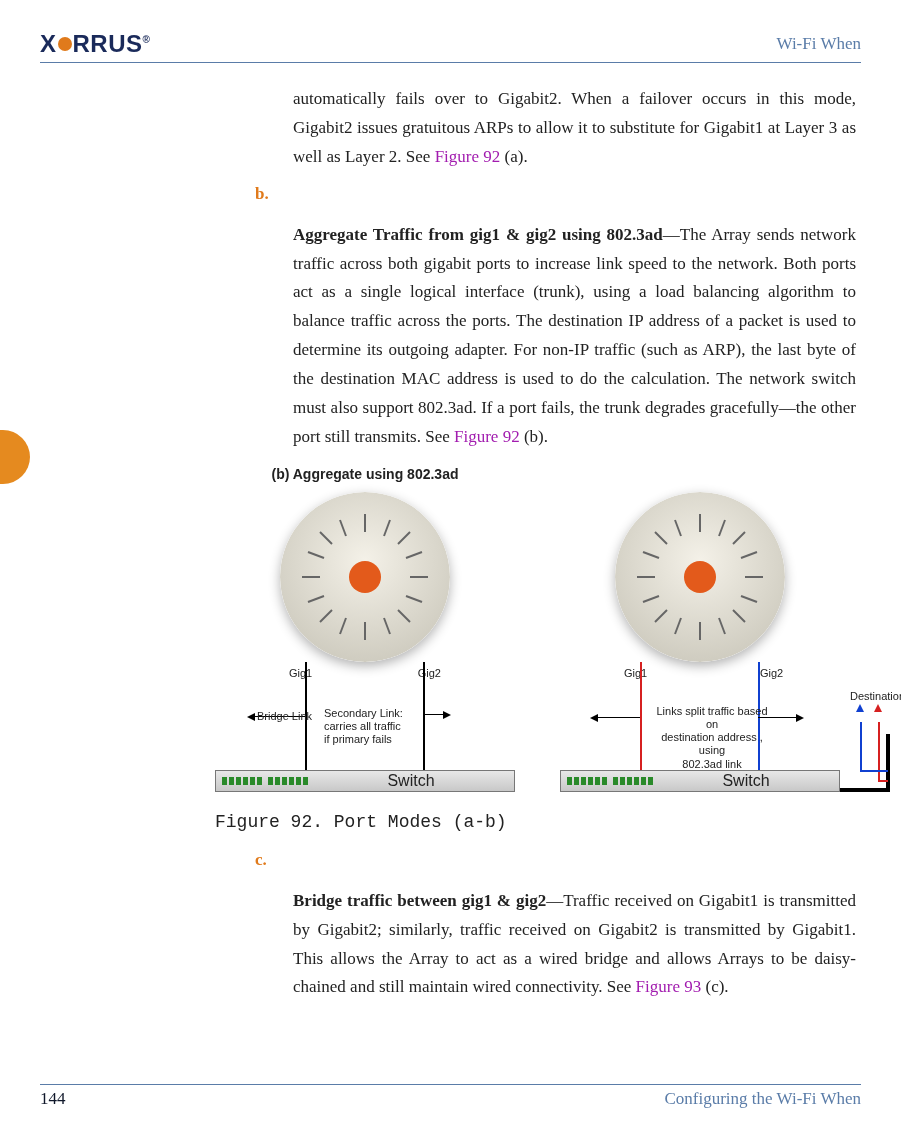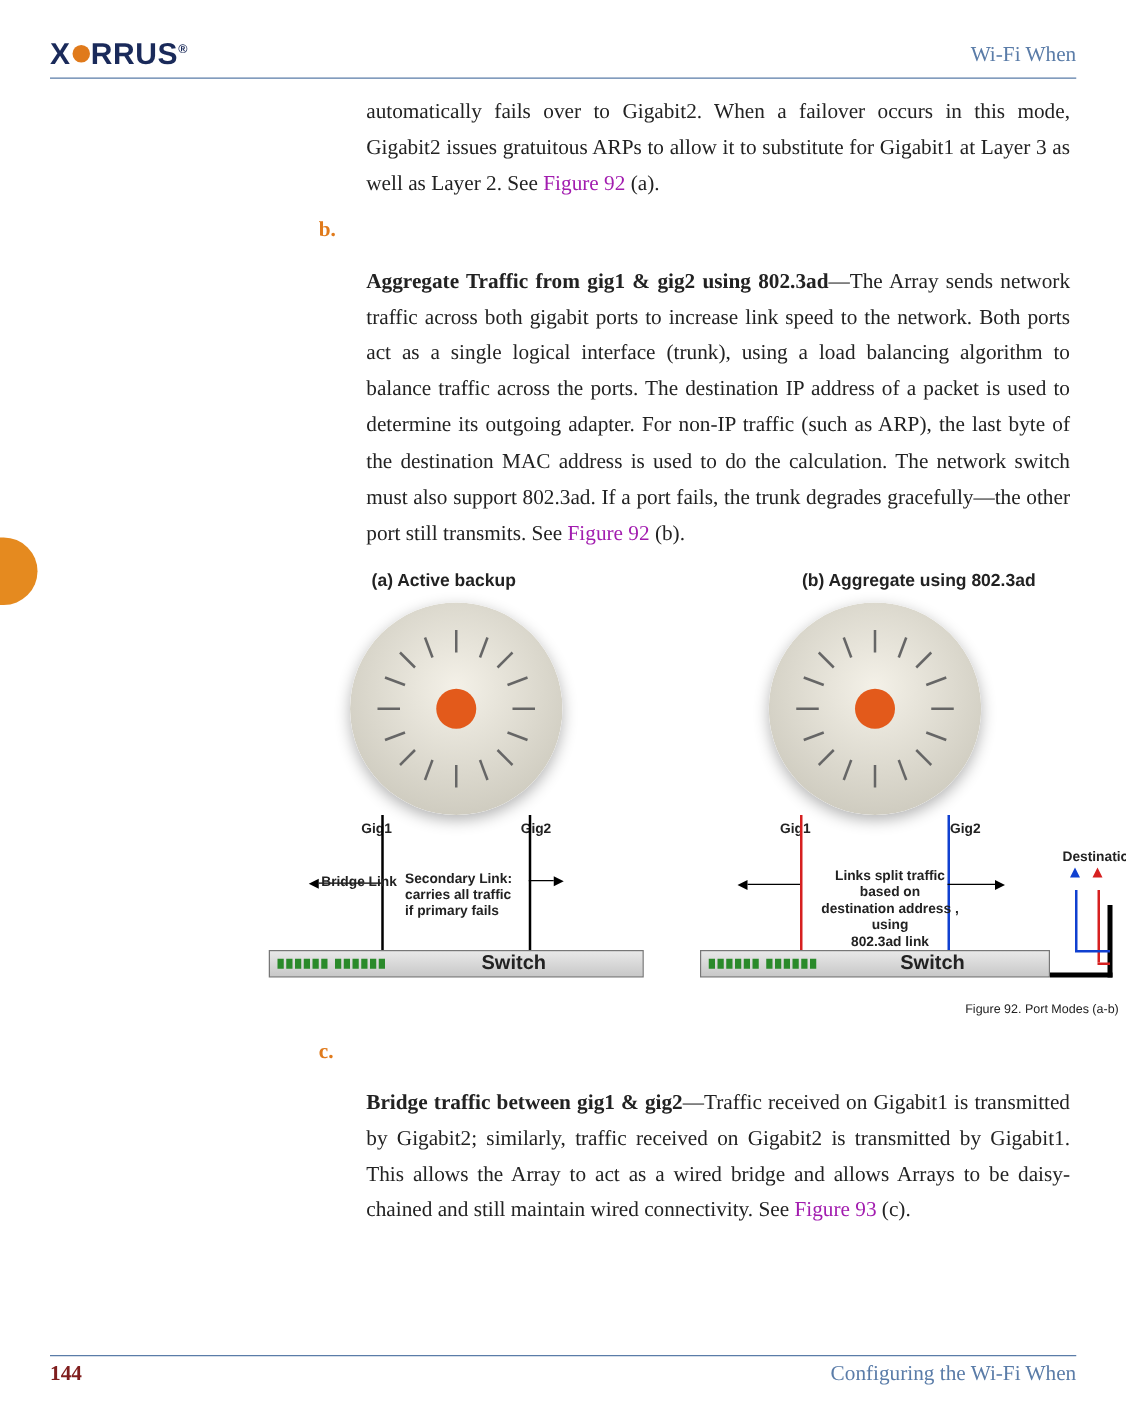--- a/index.html
+++ b/index.html
@@ -17,21 +17,21 @@
     inset: 0;
     padding: 30px 40px 0 40px;
     box-sizing: border-box;
   }
   .topbar {
     display: flex;
     justify-content: space-between;
     align-items: center;
     border-bottom: 1px solid #5a7ca8;
     padding-bottom: 4px;
-    margin-bottom: 12px;
+    margin-bottom: 22px;
   }
   .logo {
     display: flex;
     align-items: center;
     gap: 4px;
   }
   .logo-dot {
     width: 14px; height: 14px; border-radius: 50%;
     background: #e07a1b;
   }
@@ -86,21 +86,20 @@
     font-weight: bold;
     font-size: 14px;
     margin-bottom: 10px;
   }
   .fig-titles .t1 { width: 280px; text-align: center; }
   .fig-titles .t2 { width: 300px; text-align: center; }
   .diagrams {
     display: flex;
     gap: 45px;
     align-items: flex-start;
-    font-weight: bold;
   }
   .diagram {
     position: relative;
     width: 300px;
     height: 310px;
     font-family: Arial, Helvetica, sans-serif;
     font-size: 11px;
     color: #222;
   }
   .diagram.wide { width: 330px; }
@@ -144,43 +143,43 @@
   .arrow-l, .arrow-r {
     position: absolute; width: 0; height: 0;
     border-top: 4px solid transparent;
     border-bottom: 4px solid transparent;
   }
   .arrow-l { border-right: 8px solid #000; }
   .arrow-r.red { border-left: 8px solid #d62020; }
   .arrow-r.blue { border-left: 8px solid #1040d0; }
   .arrow-r.black { border-left: 8px solid #000; }
   .fig-caption {
-    text-align: right;
-    font-size: 10px;
+    text-align: left;
+    font-size: 18px;
     margin-top: 10px;
     margin-bottom: 18px;
-    font-family: Liberation Sans, sans-serif;
+    font-family: Liberation Mono, monospace;
   }
   .left-tab {
     position: absolute;
     left: 0; top: 430px;
     width: 30px; height: 54px;
     background: #e58a1f;
     border-radius: 0 28px 28px 0;
   }
   .footer {
     position: absolute;
     left: 40px; right: 40px; bottom: 28px;
     border-top: 1px solid #5a7ca8;
     padding-top: 4px;
     display: flex;
     justify-content: space-between;
     font-size: 17px;
   }
-  .footer .pn { color: #7f1d1d; font-weight: bold; }
+  .footer .pn { color: #0f172a; }
   .footer .ft { color: #5a7ca8; }
 </style>
 </head>
 <body>
 
 <div class="left-tab"></div>
 
 <div class="page">
 
   <div class="topbar">
@@ -201,21 +200,20 @@
     <div class="item">
       <div class="letter">b.</div>
       <div class="body">
         <span class="bold">Aggregate Traffic from gig1 &amp; gig2 using 802.3ad</span><span>—</span><span>The Array sends network traffic across both gigabit ports to increase link speed to the network. Both ports act as a single logical interface (trunk), using a load balancing algorithm to balance traffic across the ports. The destination IP address of a packet is used to determine its outgoing adapter. For non-IP traffic (such as ARP), the last byte of the destination MAC address is used to do the calculation. The network switch must also support 802.3ad. If a port fails, the trunk degrades gracefully—the other port still transmits. See </span><span class="lnk">Figure 92</span><span> (b).</span>
       </div>
     </div>
   </div>
 
   <div class="fig-wrap">
     <div class="fig-titles">
-      <div class="t1">(a) Active backup</div>
       <div class="t2">(b) Aggregate using 802.3ad</div>
     </div>
 
     <div class="diagrams">
 
       <div class="diagram">
         <div class="array">
           <svg viewBox="0 0 170 170">
             <defs>
               <radialGradient id="g1" cx="50%" cy="40%" r="60%">

